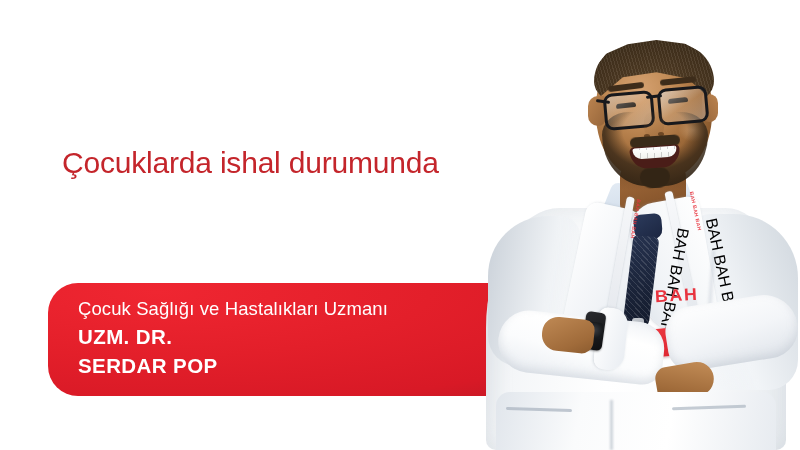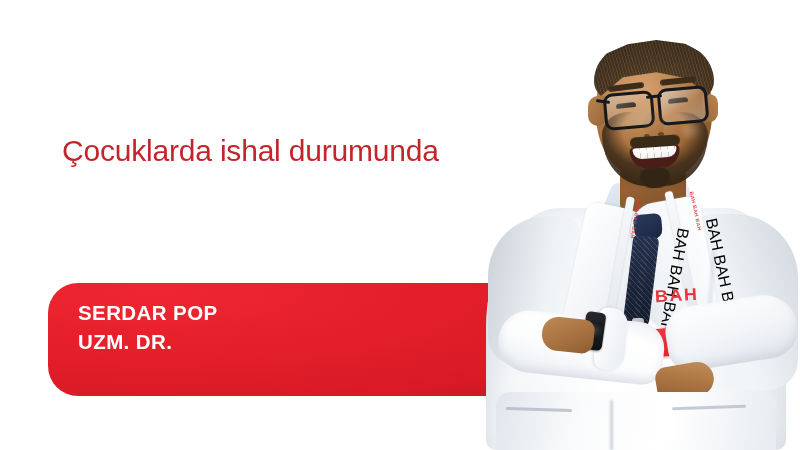--- a/index.html
+++ b/index.html
@@ -18,21 +18,21 @@
     width: 800px;
     height: 450px;
     background: #ffffff;
     overflow: hidden;
   }
 
   
   #headline {
     position: absolute;
     left: 62px;
-    top: 132px;
+    top: 144px;
     width: 460px;
     font-size: 30px;
     line-height: 37px;
     color: #c4252b;
     font-weight: 400;
     letter-spacing: -0.2px;
     z-index: 6;
   }
   #headline .ln { display: block; white-space: nowrap; }
 
@@ -421,22 +421,23 @@
 <body>
 
 <div id="card">
 
   <div id="headline">
     <span class="ln">Çocuklarda ishal durumunda</span>
   </div>
 
   <div id="banner">
     <div id="banner-inner">
+      <div id="banner-role">Çocuk Sağlığı ve Hastalıkları Uzmanı</div>
+      <div class="banner-name">UZM. DR.</div>
       <div class="banner-name">SERDAR POP</div>
-      <div class="banner-name">UZM. DR.</div>
     </div>
   </div>
 
   <div id="photo">
 
     <div class="layer coat-body"></div>
     <div class="layer shoulder-l"></div>
     <div class="layer shoulder-r"></div>
 
     <div class="layer shirt"></div>

